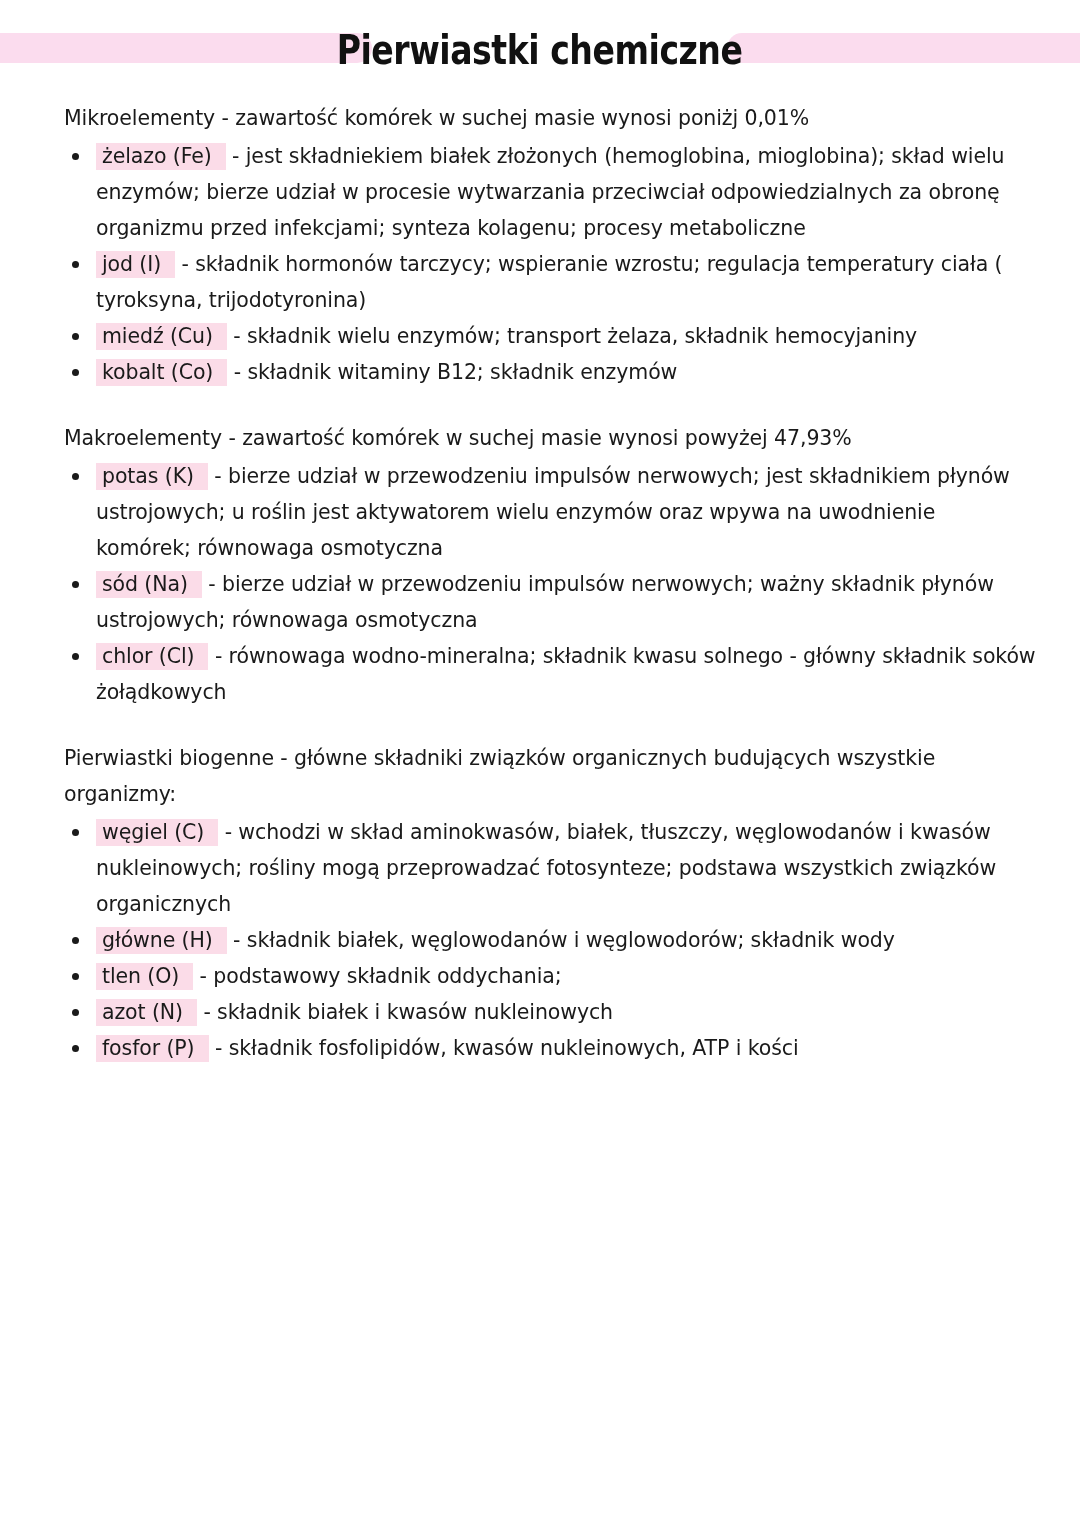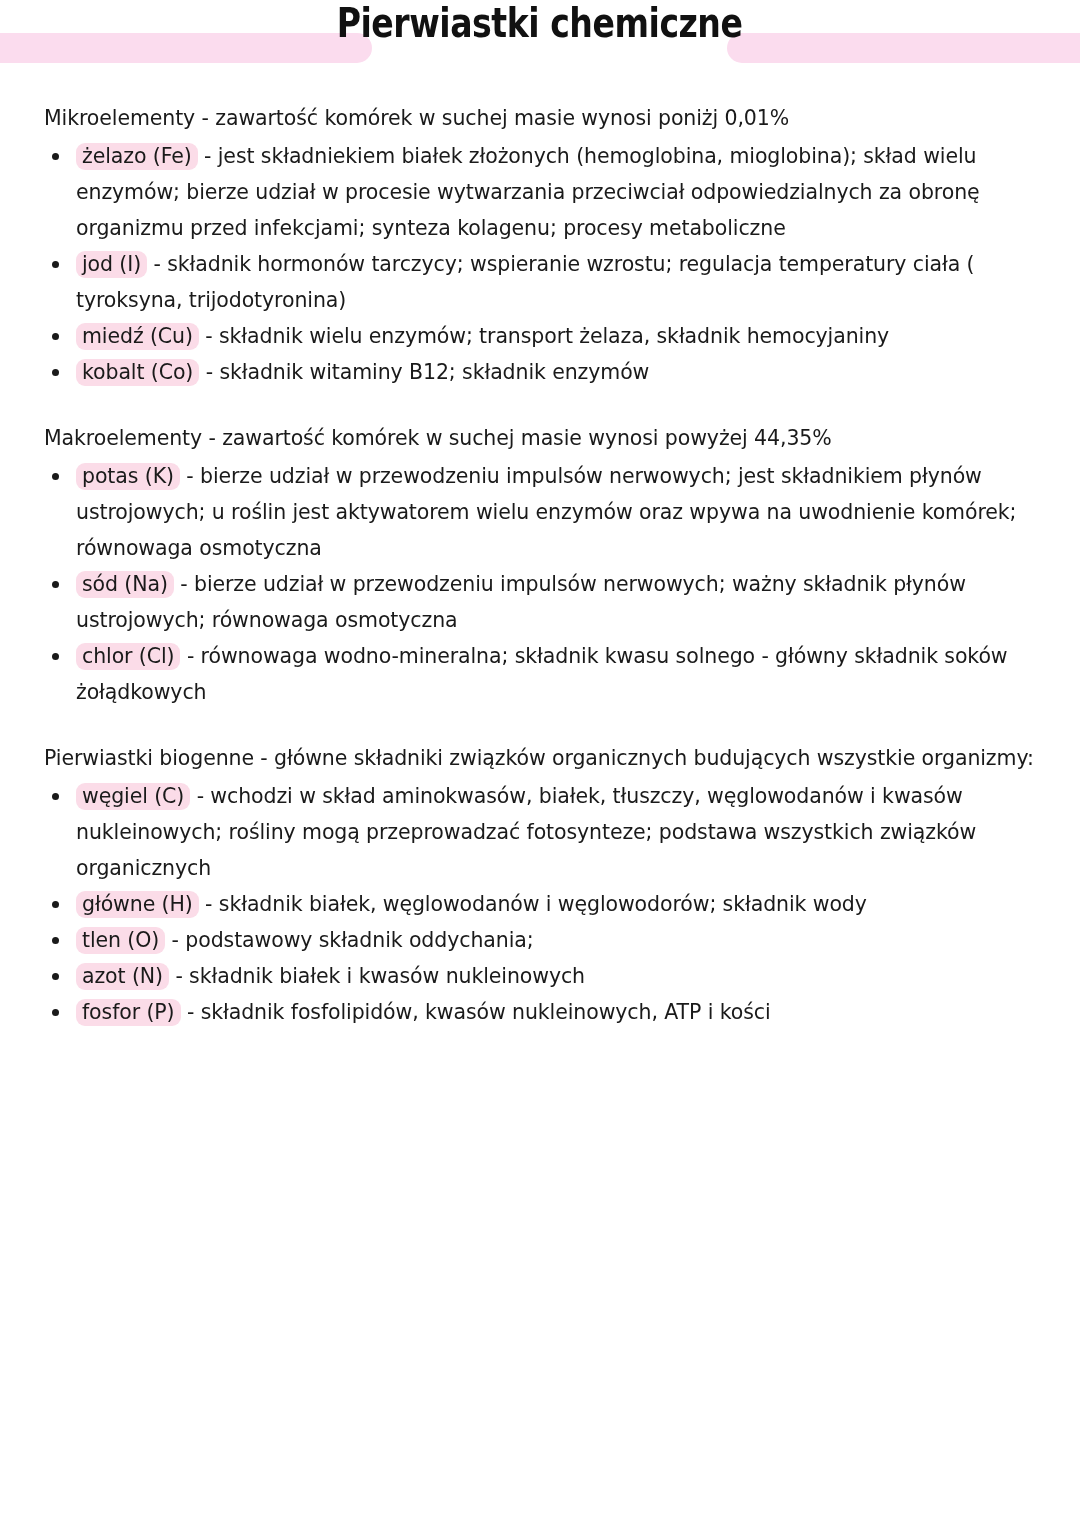--- a/index.html
+++ b/index.html
@@ -14,21 +14,21 @@
     font-family: "DejaVu Sans", "Liberation Sans", sans-serif;
     color: #1a1a1a;
     overflow: hidden;
   }
 
   
   .title-wrap {
     position: relative;
     height: 100px;
     display: flex;
-    align-items: flex-start;
+    align-items: center;
     justify-content: center;
   }
   .title-bar {
     position: absolute;
     top: 33px;
     height: 30px;
     background: #fbdcee;
   }
   .title-bar.left {
     left: -14px;
@@ -52,20 +52,21 @@
     font-family: "DejaVu Sans Condensed", "Liberation Sans Narrow", "DejaVu Sans", sans-serif;
     transform: scaleX(0.92);
     white-space: nowrap;
   }
 
   
   .content {
     padding: 0 44px 0 44px;
     font-size: 20.5px;
     line-height: 36px;
+    margin-left: 20px;
   }
 
   .section { margin-bottom: 0; }
   .section-gap { height: 30px; }
 
   .section-head {
     margin: 0 0 2px 0;
     font-size: 20.5px;
     line-height: 36px;
     font-weight: 400;
@@ -90,22 +91,22 @@
     left: 8px;
     top: 15px;
     width: 7px;
     height: 7px;
     border-radius: 50%;
     background: #1a1a1a;
   }
 
   .hl {
     background: #fbdce8;
-    border-radius: 9px;
-    padding: 1px 6px 2px 6px;
+    border-radius: 0;
+    padding: 1px 14px 2px 6px;
     box-decoration-break: clone;
     -webkit-box-decoration-break: clone;
   }
 </style>
 </head>
 <body>
 
 <div class="title-wrap">
   <div class="title-bar left"></div>
   <div class="title-bar right"></div>
@@ -120,21 +121,21 @@
       <li><span class="hl">żelazo (Fe)</span> <span>- jest składniekiem białek złożonych (hemoglobina, mioglobina); skład wielu enzymów; bierze udział w procesie wytwarzania przeciwciał odpowiedzialnych za obronę organizmu przed infekcjami; synteza kolagenu; procesy metaboliczne</span></li>
       <li><span class="hl">jod (I)</span> <span>- składnik hormonów tarczycy; wspieranie wzrostu; regulacja temperatury ciała ( tyroksyna, trijodotyronina)</span></li>
       <li><span class="hl">miedź (Cu)</span> <span>- składnik wielu enzymów; transport żelaza, składnik hemocyjaniny</span></li>
       <li><span class="hl">kobalt (Co)</span> <span>- składnik witaminy B12; składnik enzymów</span></li>
     </ul>
   </div>
 
   <div class="section-gap"></div>
 
   <div class="section">
-    <p class="section-head">Makroelementy - zawartość komórek w suchej masie wynosi powyżej 44,35%</p>
+    <p class="section-head">Makroelementy - zawartość komórek w suchej masie wynosi powyżej 47,93%</p>
     <ul class="bullets">
       <li><span class="hl">potas (K)</span> <span>- bierze udział w przewodzeniu impulsów nerwowych; jest składnikiem płynów ustrojowych; u roślin jest aktywatorem wielu enzymów oraz wpywa na uwodnienie komórek; równowaga osmotyczna</span></li>
       <li><span class="hl">sód (Na)</span> <span>- bierze udział w przewodzeniu impulsów nerwowych; ważny składnik płynów ustrojowych; równowaga osmotyczna</span></li>
       <li><span class="hl">chlor (Cl)</span> <span>- równowaga wodno-mineralna; składnik kwasu solnego - główny składnik soków żołądkowych</span></li>
     </ul>
   </div>
 
   <div class="section-gap"></div>
 
   <div class="section">

